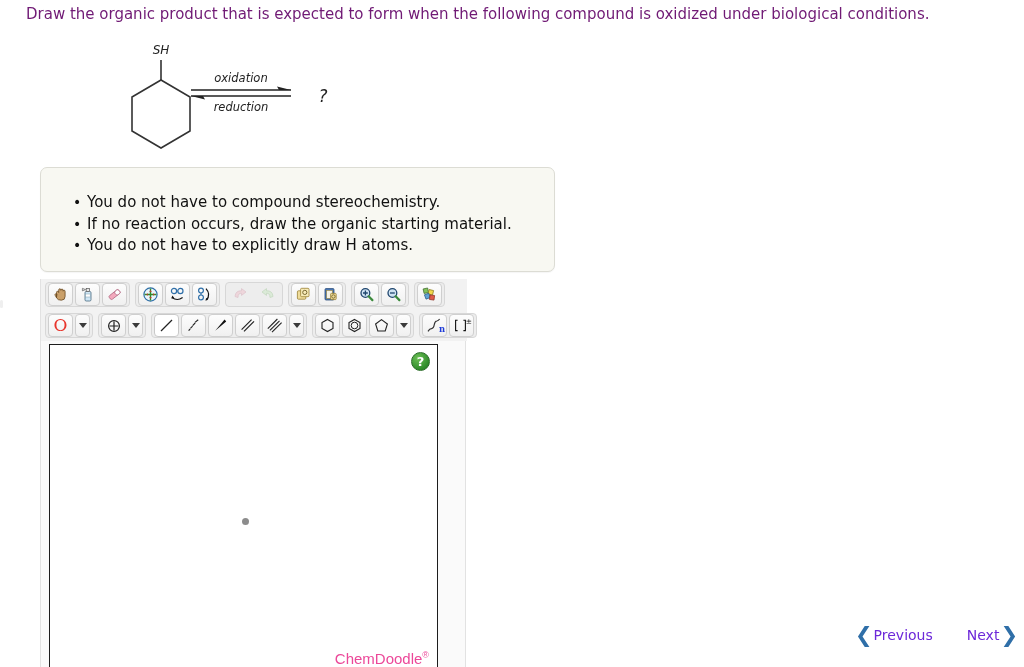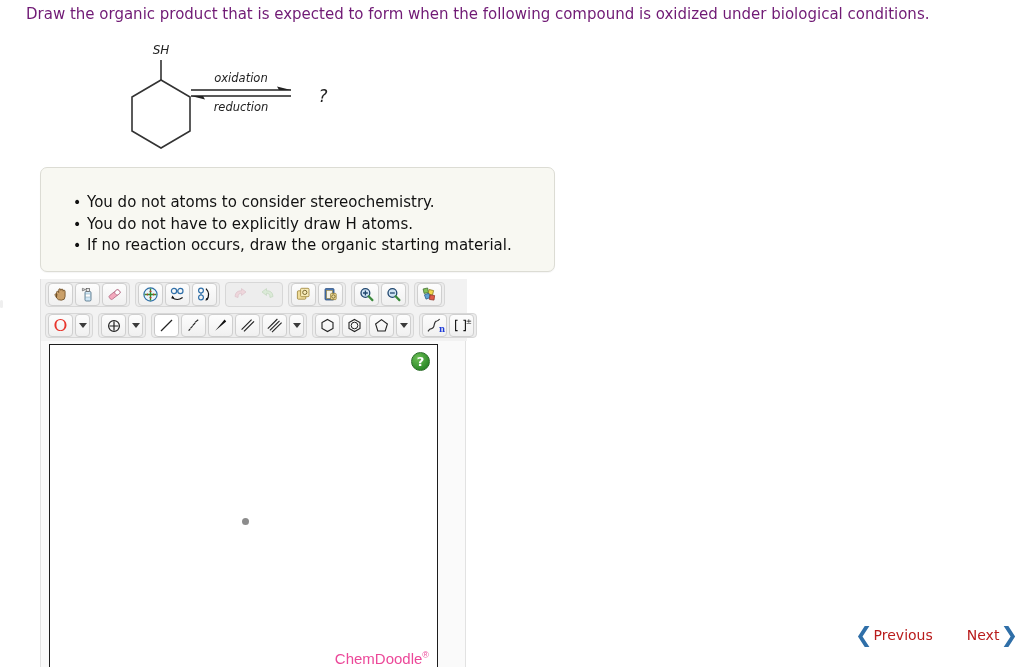--- a/index.html
+++ b/index.html
@@ -174,21 +174,21 @@
     position: absolute;
     right: 6px; top: 626px;
     display: flex;
     align-items: center;
     gap: 34px;
     color: #2f6fa8;
     font-size: 14px;
   }
   .navbtn { display: flex; align-items: center; cursor: pointer; gap: 1px; }
   .chev { color: #2f6fa8; font-size: 21px; line-height: 18px; font-weight: bold; }
-  .navlbl { color: #b91c1c; }
+  .navlbl { color: #6d28d9; }
 
   .edge-left {
     position: absolute; left: 0; top: 300px;
     width: 3px; height: 8px;
     background: #efefef; border-radius: 2px;
   }
 </style>
 </head>
 <body>
 
@@ -219,23 +219,23 @@
 
       <text x="146" y="50" text-anchor="middle" font-family="DejaVu Sans, Liberation Sans, sans-serif" font-size="11.5" fill="#222222">oxidation</text>
       <text x="146" y="79" text-anchor="middle" font-family="DejaVu Sans, Liberation Sans, sans-serif" font-size="11.5" fill="#222222">reduction</text>
 
       <text x="228" y="70" text-anchor="middle" font-family="DejaVu Sans, Liberation Sans, sans-serif" font-size="17" fill="#222222">?</text>
     </svg>
   </div>
 
   <div class="notes">
     <ul>
-      <li>You do not atoms to consider stereochemistry.</li>
+      <li>You do not have to compound stereochemistry.</li>
+      <li>If no reaction occurs, draw the organic starting material.</li>
       <li>You do not have to explicitly draw H atoms.</li>
-      <li>If no reaction occurs, draw the organic starting material.</li>
     </ul>
   </div>
 
   <div class="sketcher">
 
     <div class="toolbar">
 
       <div class="trow">
         <div class="tgroup">
           <div class="tbtn" title="Move">

